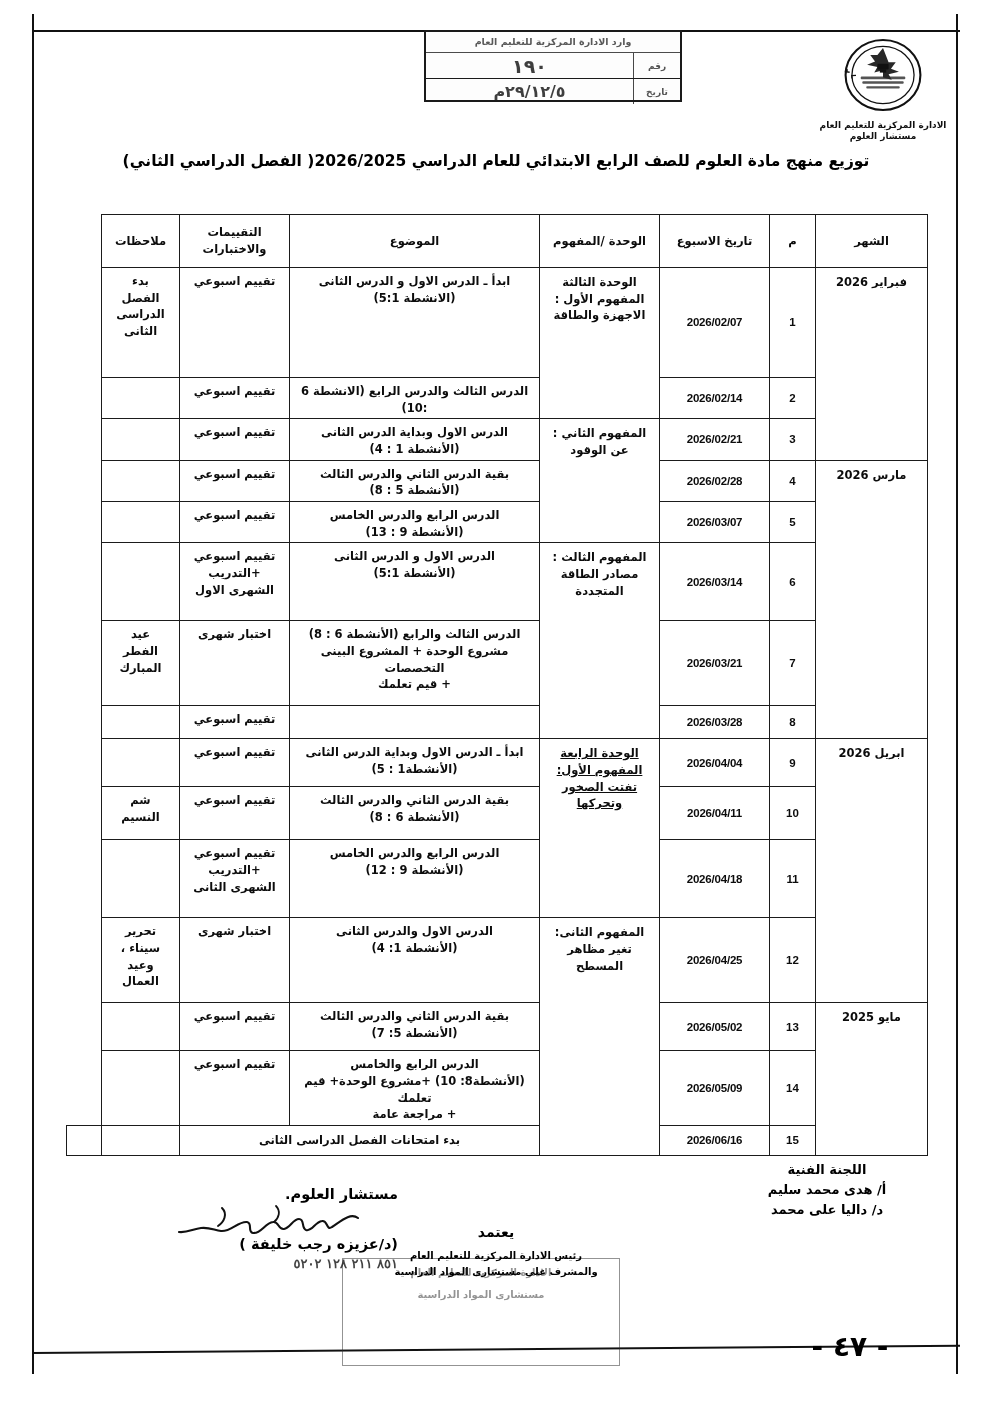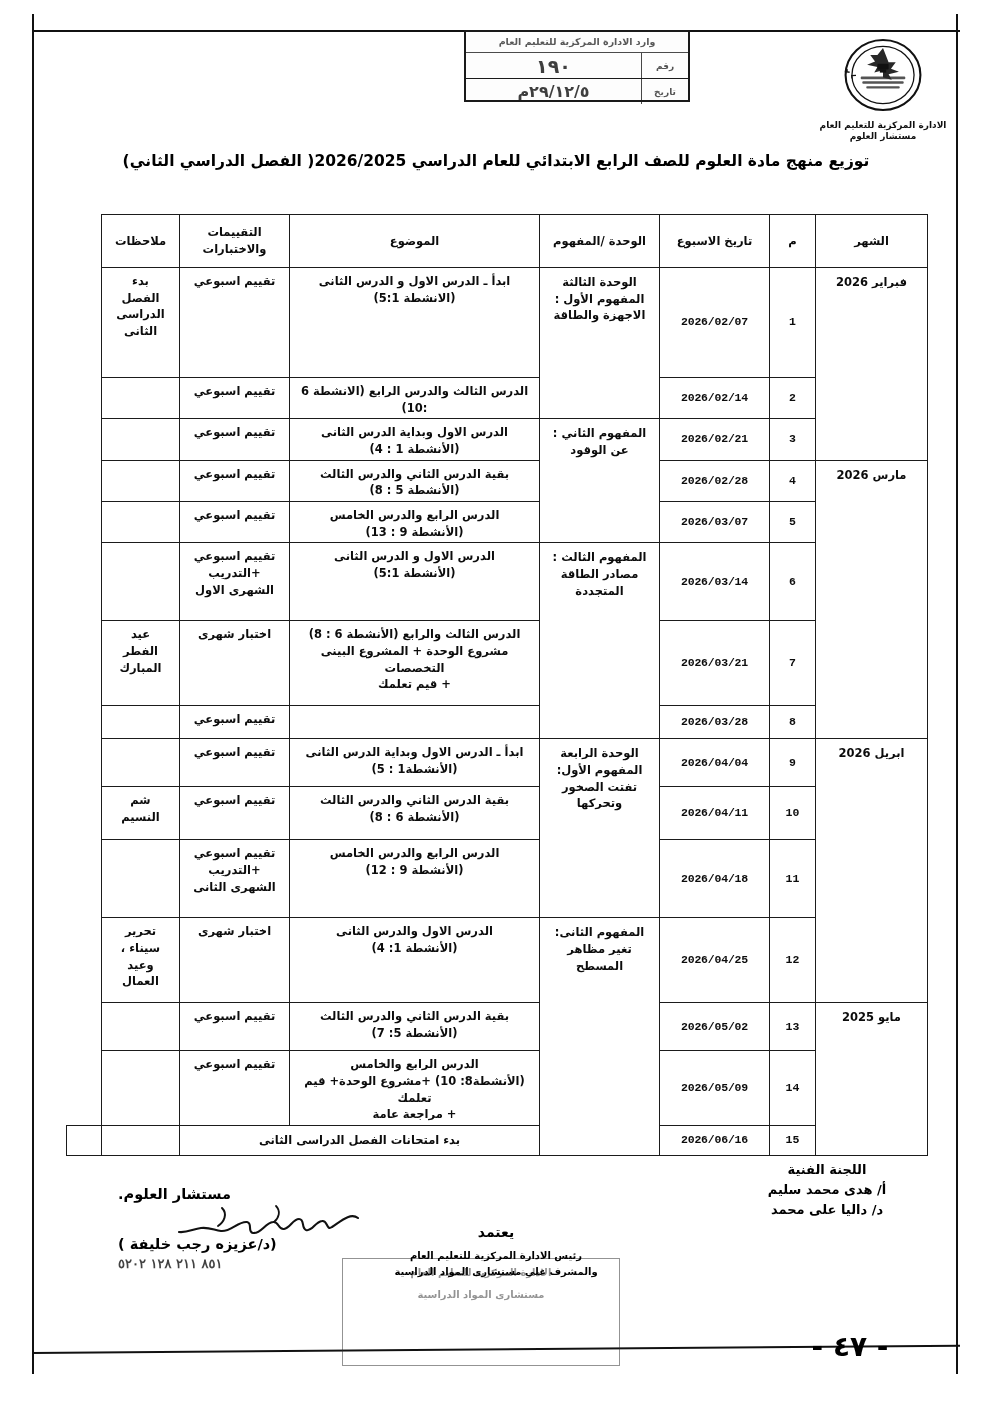--- a/index.html
+++ b/index.html
@@ -22,21 +22,21 @@
   .topline{
     position:absolute;left:32px;top:30px;width:928px;height:2px;background:#111;
   }
   .bottomline{
     position:absolute;left:32px;top:1352px;width:928px;height:2px;background:#111;
     transform:rotate(-0.45deg);transform-origin:left center;
   }
 
   
   .stamp{
-    position:absolute;left:464px;top:30px;width:226px;height:72px;
+    position:absolute;left:424px;top:30px;width:258px;height:72px;
     border:2px solid #1a1a1a;
     box-sizing:border-box;
     background:#fdfdfd;
   }
   .stamp .st-head{
     height:20px;line-height:20px;text-align:center;
     font-size:9.5px;font-weight:bold;letter-spacing:-0.2px;
     color:#2b2b2b;opacity:.78;
     border-bottom:1.5px solid #1a1a1a;
     white-space:nowrap;overflow:hidden;
@@ -94,37 +94,37 @@
   table.sched th{
     font-size:11.5px;height:48px;
   }
   .c-month{width:112px;}
   .c-no{width:46px;}
   .c-date{width:110px;}
   .c-unit{width:120px;}
   .c-subject{width:250px;}
   .c-assess{width:110px;}
   .c-notes{width:78px;}
-  td.num,td.dt{font-family:Liberation Mono, monospace;font-size:13px;}
+  td.num,td.dt{font-family:Liberation Sans, sans-serif;font-size:13px;}
   td.dt{font-size:12.5px;letter-spacing:-0.2px;}
   td.num{font-size:13.5px;}
   td.month{font-size:13px;}
   td.unit{font-size:12px;line-height:1.9;}
   td.subject{font-size:11.5px;line-height:1.55;}
   td.notes{font-size:11px;line-height:1.7;}
   td.assess{font-size:11.5px;line-height:1.6;}
   .lnum{direction:ltr;unicode-bidi:bidi-override;display:inline-block;}
 
   
   .committee{
     position:absolute;right:40px;top:1160px;width:250px;text-align:center;
     font-size:13px;font-weight:bold;line-height:1.55;
   }
   .advisor{
-    position:absolute;left:118px;top:1186px;width:280px;text-align:left;
+    position:absolute;left:118px;top:1186px;width:280px;text-align:right;
   }
   .advisor .ad-role{font-size:14.5px;font-weight:bold;}
   .advisor .ad-sign{
     height:38px;position:relative;
   }
   .advisor .ad-sign svg{position:absolute;left:8px;top:-2px;}
   .advisor .ad-name{font-size:14.5px;font-weight:bold;margin-top:-4px;}
   .advisor .ad-code{
     font-size:13px;font-weight:bold;color:#222;margin-top:4px;opacity:.85;
     letter-spacing:2px;
@@ -352,21 +352,21 @@
         <td class="subject" style="vertical-align: top; padding-top: 5px;"></td>
         <td class="assess" style="vertical-align: top; padding-top: 5px;">
           <div>تقييم اسبوعي</div>
         </td>
         <td class="notes" style="vertical-align: top; padding-top: 5px;"></td>
       </tr>
       <tr style="height: 48px;">
         <td class="month" rowspan="4" style="vertical-align: top; padding-top: 6px;">ابريل 2026</td>
         <td class="num">9</td>
         <td class="dt"><span class="lnum">2026/04/04</span></td>
-        <td class="unit" rowspan="3" style="vertical-align: top; padding-top: 6px;">
+        <td class="unit" rowspan="3" style="vertical-align: top; padding-top: 6px; text-decoration: underline;">
           <div>الوحدة الرابعة</div>
           <div>المفهوم الأول:</div>
           <div>تفتت الصخور</div>
           <div>وتحركها</div>
         </td>
         <td class="subject" style="vertical-align: top; padding-top: 5px;">
           <div>ابدأ ـ الدرس الاول وبداية الدرس  الثانى</div>
           <div>(الأنشطة1 : 5)</div>
         </td>
         <td class="assess" style="vertical-align: top; padding-top: 5px;">

